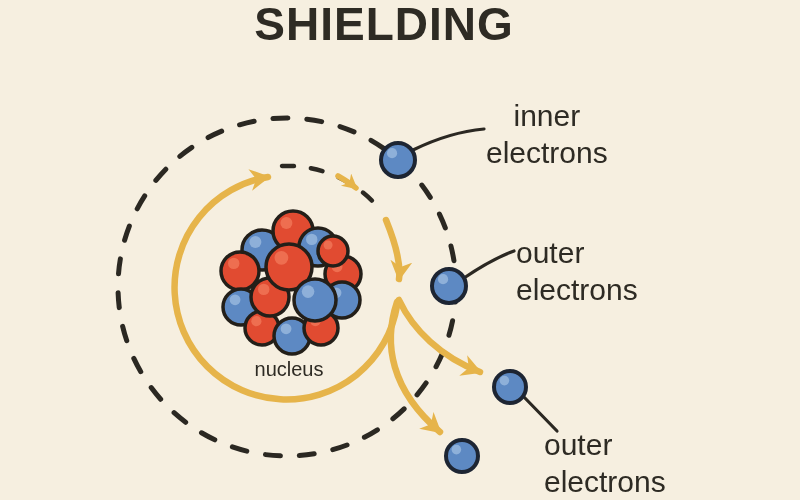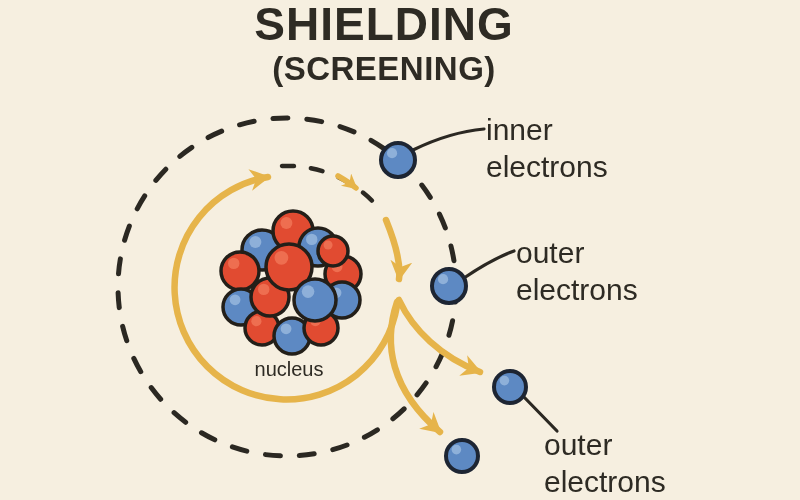--- a/index.html
+++ b/index.html
@@ -15,21 +15,21 @@
   .txt{position:absolute;white-space:pre-line;}
   .title{
     top:-2px;left:0;width:768px;text-align:center;
     font-size:46px;line-height:52px;font-weight:bold;letter-spacing:1px;
   }
   .subtitle{
     top:49px;left:0;width:768px;text-align:center;
     font-size:33px;line-height:40px;font-weight:bold;letter-spacing:0.5px;
   }
   .callout{font-size:30px;line-height:37px;font-weight:400;}
-  .callout.inner{left:486px;top:111px;}
+  .callout.inner{left:486px;top:97px;text-align:center;}
   .callout.outer-mid{left:516px;top:234px;}
   .callout.outer-bottom{left:544px;top:426px;}
   .nucleus-label{left:207px;top:351px;width:164px;text-align:center;font-size:20px;line-height:36px;}
   .orbit-outer{fill:none;stroke:var(--dash,#2b2822);stroke-width:5;stroke-dasharray:15 19;stroke-linecap:round;}
   .arc-transition{fill:none;stroke:var(--dash,#2b2822);stroke-width:4.5;stroke-dasharray:12 17;stroke-linecap:round;}
   .orbit-inner,.arrow-shaft{fill:none;stroke:var(--yellow,#e6b44a);stroke-width:6.5;stroke-linecap:round;}
   .leader{fill:none;stroke:var(--dash,#2b2822);stroke-width:3.2;stroke-linecap:round;}
   .arrowhead{fill:var(--yellow,#e6b44a);}
 </style>
 </head>
@@ -101,21 +101,20 @@
         <circle cx="449" cy="286" r="17" fill="#5d89c3" stroke="#1d2533" stroke-width="4"></circle>
         <circle cx="443.05" cy="279.2" r="5.1" fill="#93b5dc" opacity="0.9"></circle>
         <circle cx="510" cy="387" r="16" fill="#5d89c3" stroke="#1d2533" stroke-width="4"></circle>
         <circle cx="504.4" cy="380.6" r="4.8" fill="#93b5dc" opacity="0.9"></circle>
         <circle cx="462" cy="456" r="16" fill="#5d89c3" stroke="#1d2533" stroke-width="4"></circle>
         <circle cx="456.4" cy="449.6" r="4.8" fill="#93b5dc" opacity="0.9"></circle>
       </g>
   </svg>
 
   <div class="txt title">SHIELDING</div>
-  <div class="txt subtitle">(SCREENING)</div>
   <div class="txt callout inner">inner
 electrons</div>
   <div class="txt callout outer-mid">outer
 electrons</div>
   <div class="txt callout outer-bottom">outer
 electrons</div>
   <div class="txt nucleus-label">nucleus</div>
 </div>
 
 </body></html>

